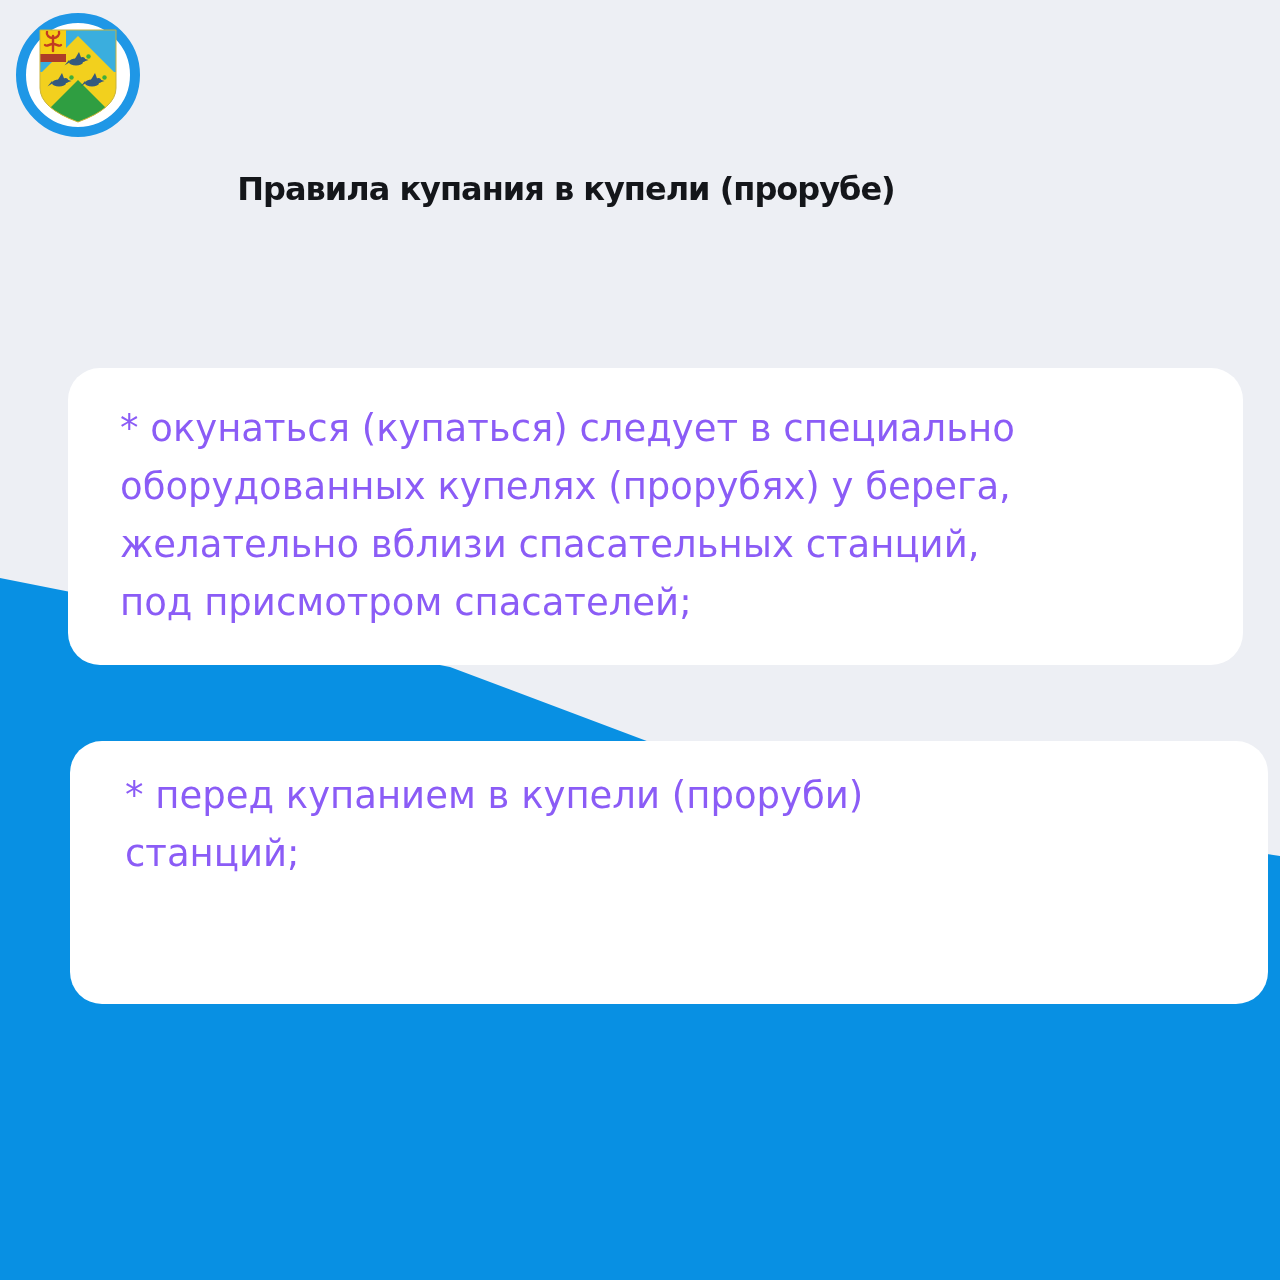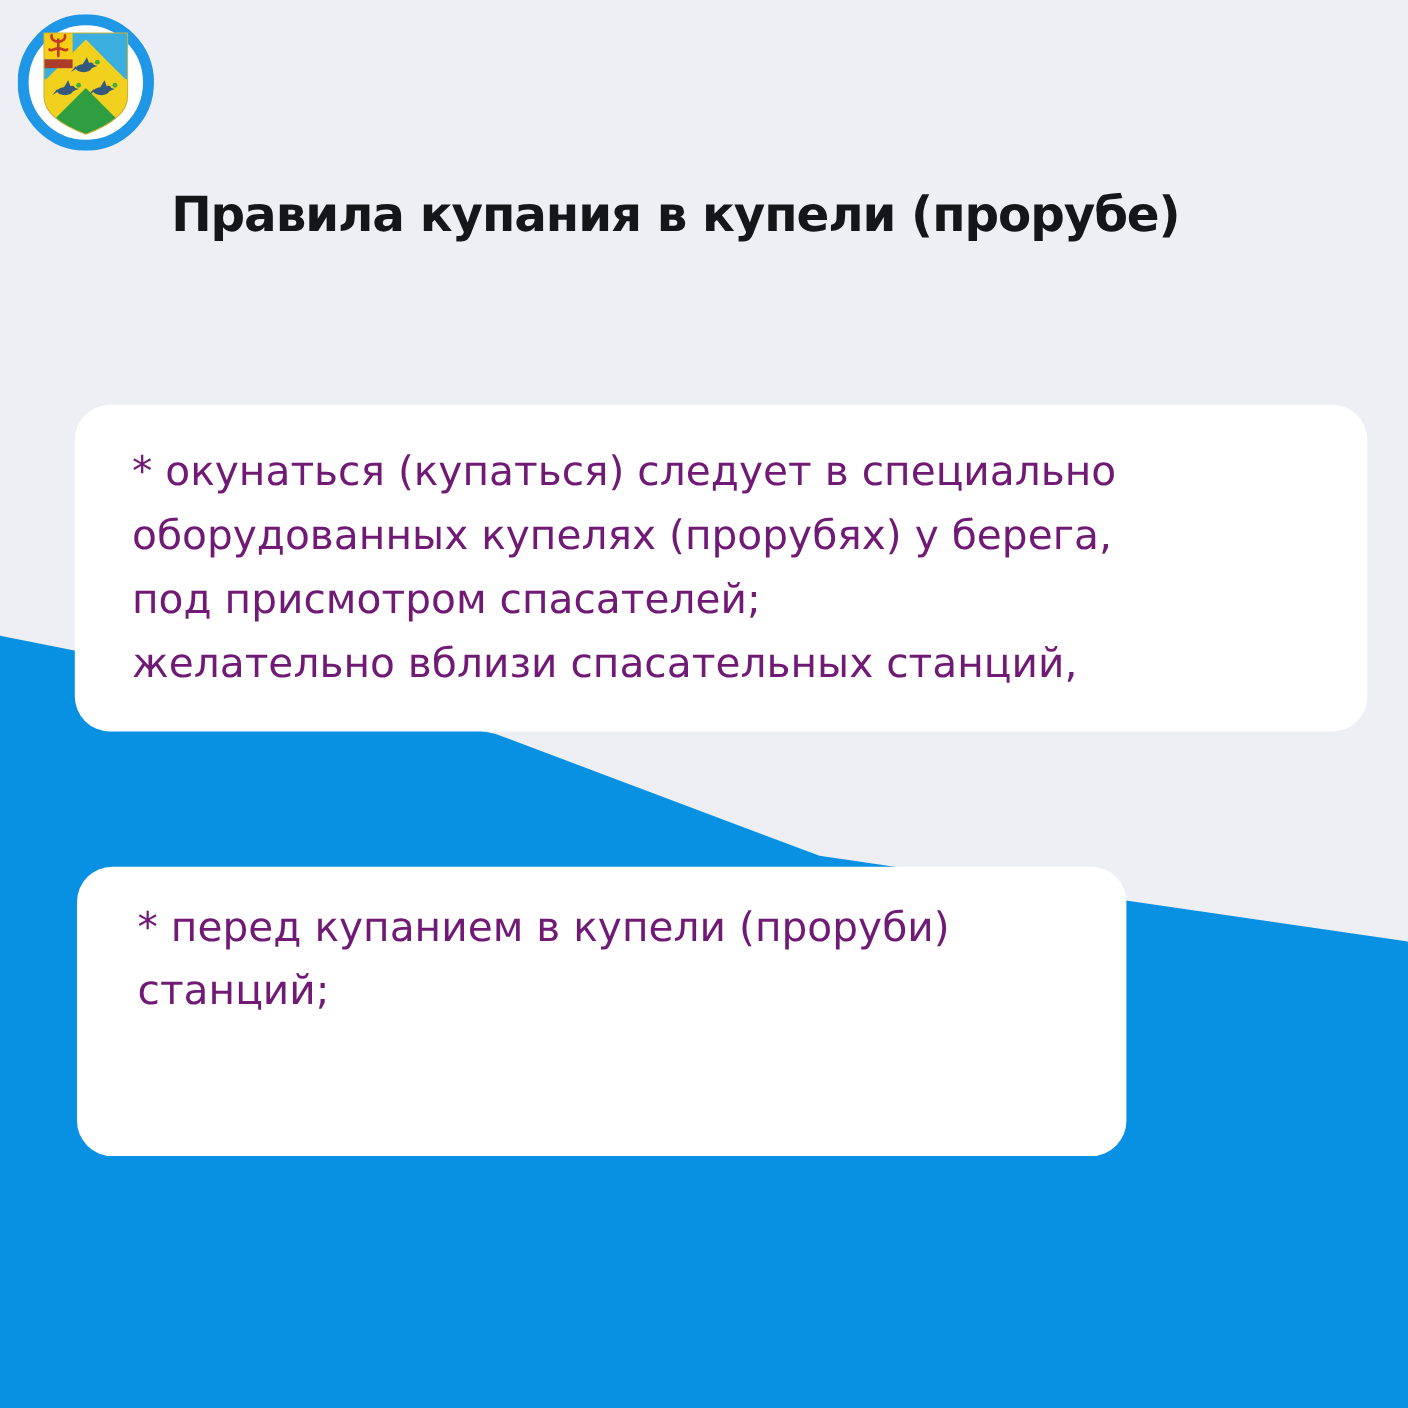--- a/index.html
+++ b/index.html
@@ -7,32 +7,31 @@
     position:relative;
     width:1280px;height:1280px;
     overflow:hidden;
     background:#edeff4;
     font-family:"DejaVu Sans","Liberation Sans",sans-serif;
   }
   .wave-svg{position:absolute;left:0;top:0;width:1280px;height:1280px;display:block;}
   .page-title{
     position:absolute;left:0;top:170px;width:1132px;
     text-align:center;
-    font-size:44px;font-weight:bold;letter-spacing:-1px;
+    font-size:32px;font-weight:bold;letter-spacing:-1px;
     color:#14161a;
-    padding-left:48px;
   }
   .emblem{position:absolute;left:16px;top:13px;width:124px;height:124px;}
   .card{
     position:absolute;background:#ffffff;border-radius:32px;
-    color:#701a75;font-size:37px;line-height:58px;
+    color:#8b5cf6;font-size:37px;line-height:58px;
     box-sizing:border-box;
   }
   .card-1{left:68px;top:368px;width:1175px;height:297px;padding:32px 40px 0 52px;}
-  .card-2{left:70px;top:788px;width:954px;height:263px;padding:26px 40px 12px 55px;}
+  .card-2{left:70px;top:741px;width:1198px;height:263px;padding:26px 40px 12px 55px;}
   .rule-line{white-space:nowrap;}
 </style>
 </head>
 <body>
 
 <div class="poster">
 
   <svg class="wave-svg" viewBox="0 0 1280 1280" aria-hidden="true">
     <polygon points="0,578 450,667 745,778 1280,856 1280,1280 0,1280" fill="#0890e3"></polygon>
   </svg>
@@ -92,22 +91,22 @@
       </g>
       <path d="M2,0 H78 V58 Q78,78 40,92 Q2,78 2,58 Z" fill="none" stroke="#c9b33a" stroke-width="1"></path>
     </g>
   </svg>
 
   <div class="page-title">Правила купания в купели (прорубе)</div>
 
   <div class="card card-1">
     <div class="rule-line">* окунаться (купаться) следует в специально</div>
     <div class="rule-line">оборудованных купелях (прорубях) у берега,</div>
+    <div class="rule-line">желательно вблизи спасательных станций,</div>
     <div class="rule-line">под присмотром спасателей;</div>
-    <div class="rule-line">желательно вблизи спасательных станций,</div>
   </div>
 
   <div class="card card-2">
     <div class="rule-line">* перед купанием в купели (проруби)</div>
     <div class="rule-line">станций;</div>
   </div>
 
 </div>
 
 </body></html>

